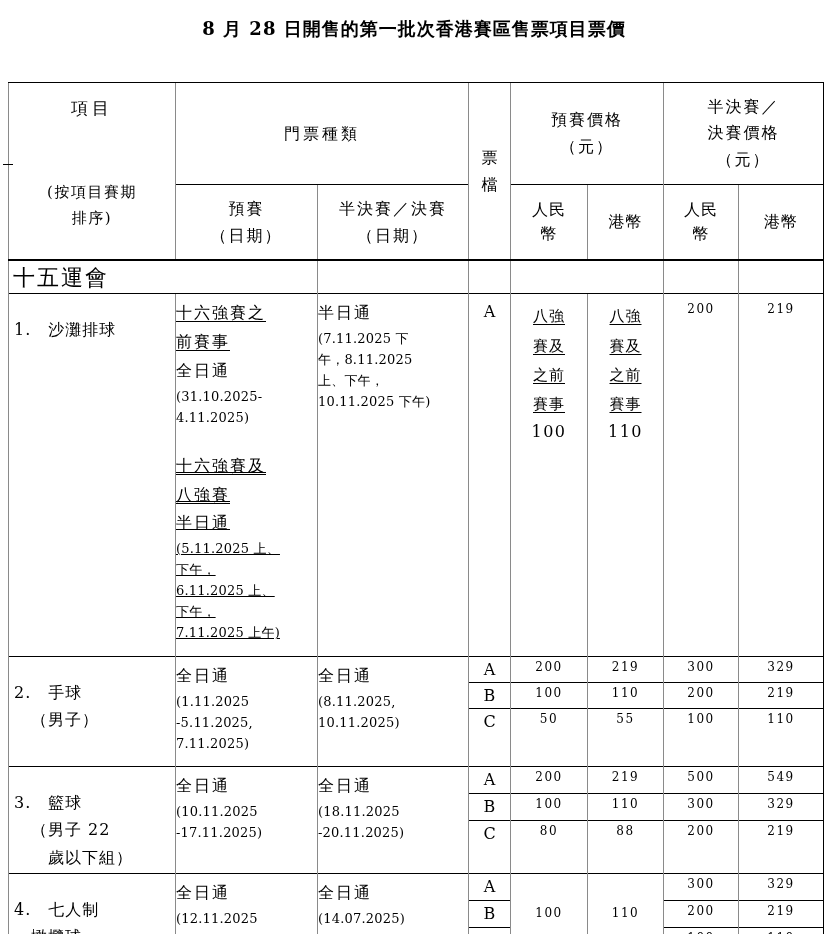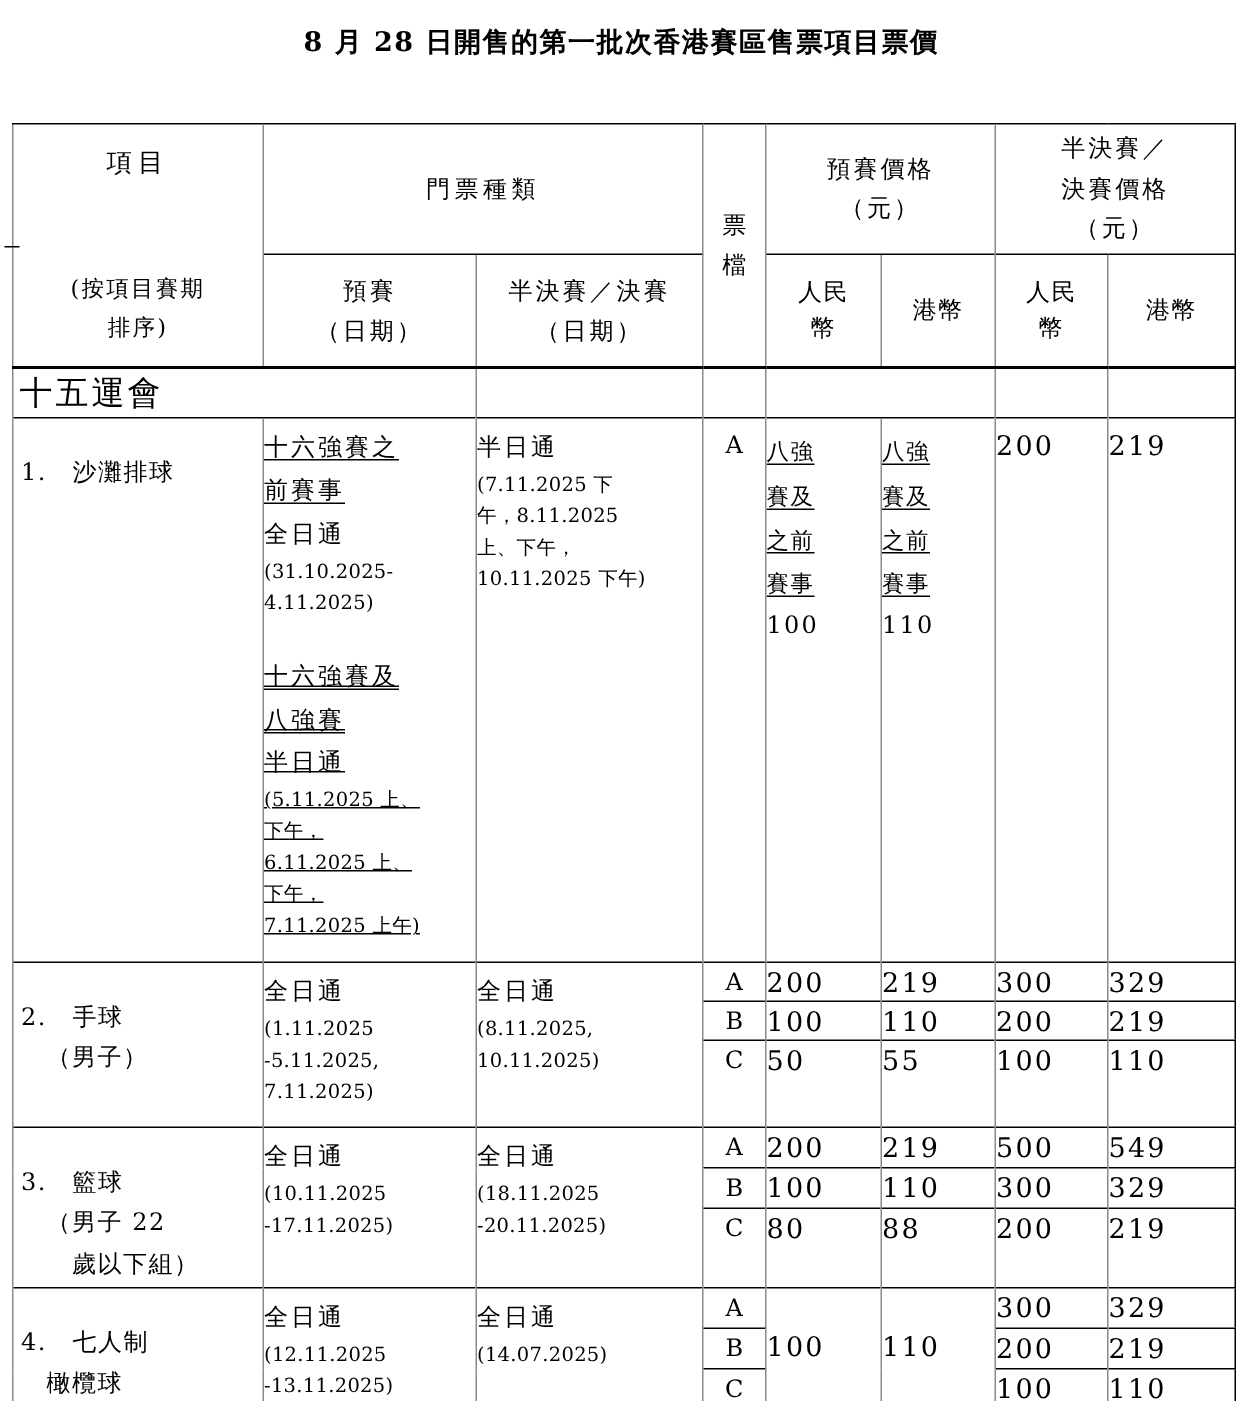--- a/index.html
+++ b/index.html
@@ -40,26 +40,26 @@
   }
   
   .passcell{text-align:left;vertical-align:top;padding-top:5px;}
   .seg-title{font-size:16px;letter-spacing:2px;line-height:1.8;white-space:pre-line;
     text-decoration:underline;text-underline-offset:3px;}
   .seg-plain{font-size:16px;letter-spacing:2px;line-height:1.8;white-space:pre-line;}
   .seg-dates{font-size:13px;line-height:1.62;white-space:pre-line;letter-spacing:0.2px;}
   .seg2{margin-top:24px;text-decoration:underline;}
   
   .tiercell{text-align:center;vertical-align:top;padding-top:3px;font-size:16px;letter-spacing:0;}
-  .num{text-align:left;vertical-align:top;padding-top:3px;font-size:18px;letter-spacing:1.5px;}
+  .num{text-align:center;vertical-align:top;padding-top:3px;font-size:12px;letter-spacing:1.5px;}
   .num.mid{vertical-align:middle;padding-top:0;}
   .num.r1{padding-top:8px;}
   .tiercell.r1{padding-top:8px;}
   
-  .notecell{vertical-align:top;padding-top:8px;}
+  .notecell{vertical-align:top;text-align:center;padding-top:8px;}
   .note-title{font-size:15px;letter-spacing:1px;line-height:1.95;white-space:pre-line;
     text-decoration:underline;text-underline-offset:3px;}
   .note-val{font-size:16px;letter-spacing:1.5px;margin-top:3px;}
   .tick{position:absolute;left:3px;top:164px;width:10px;height:1px;background:#000;}
 </style>
 </head>
 <body>
 
 <div class="title">8 月 28 日開售的第一批次香港賽區售票項目票價</div>
 <div class="tick"></div>
@@ -70,21 +70,21 @@
       <col style="width:142px">
       <col style="width:151px">
     <col style="width:42px">
       <col style="width:77px">
       <col style="width:76px">
     <col style="width:75px">
       <col style="width:85px">
   </colgroup>
 
   <tbody>
-      <tr style="height:87px">
+      <tr style="height:102px">
     <td rowspan="2">
       <div class="hd-item-top">項目</div>
       <div class="hd-item-note">(按項目賽期
 排序)</div>
     </td>
     <td colspan="2" class="hd">門票種類</td>
     <td rowspan="2" class="hd hd-tier">票
 檔</td>
     <td colspan="2" class="hd" style="letter-spacing:2px;line-height:1.65">預賽價格
 （元）</td>

